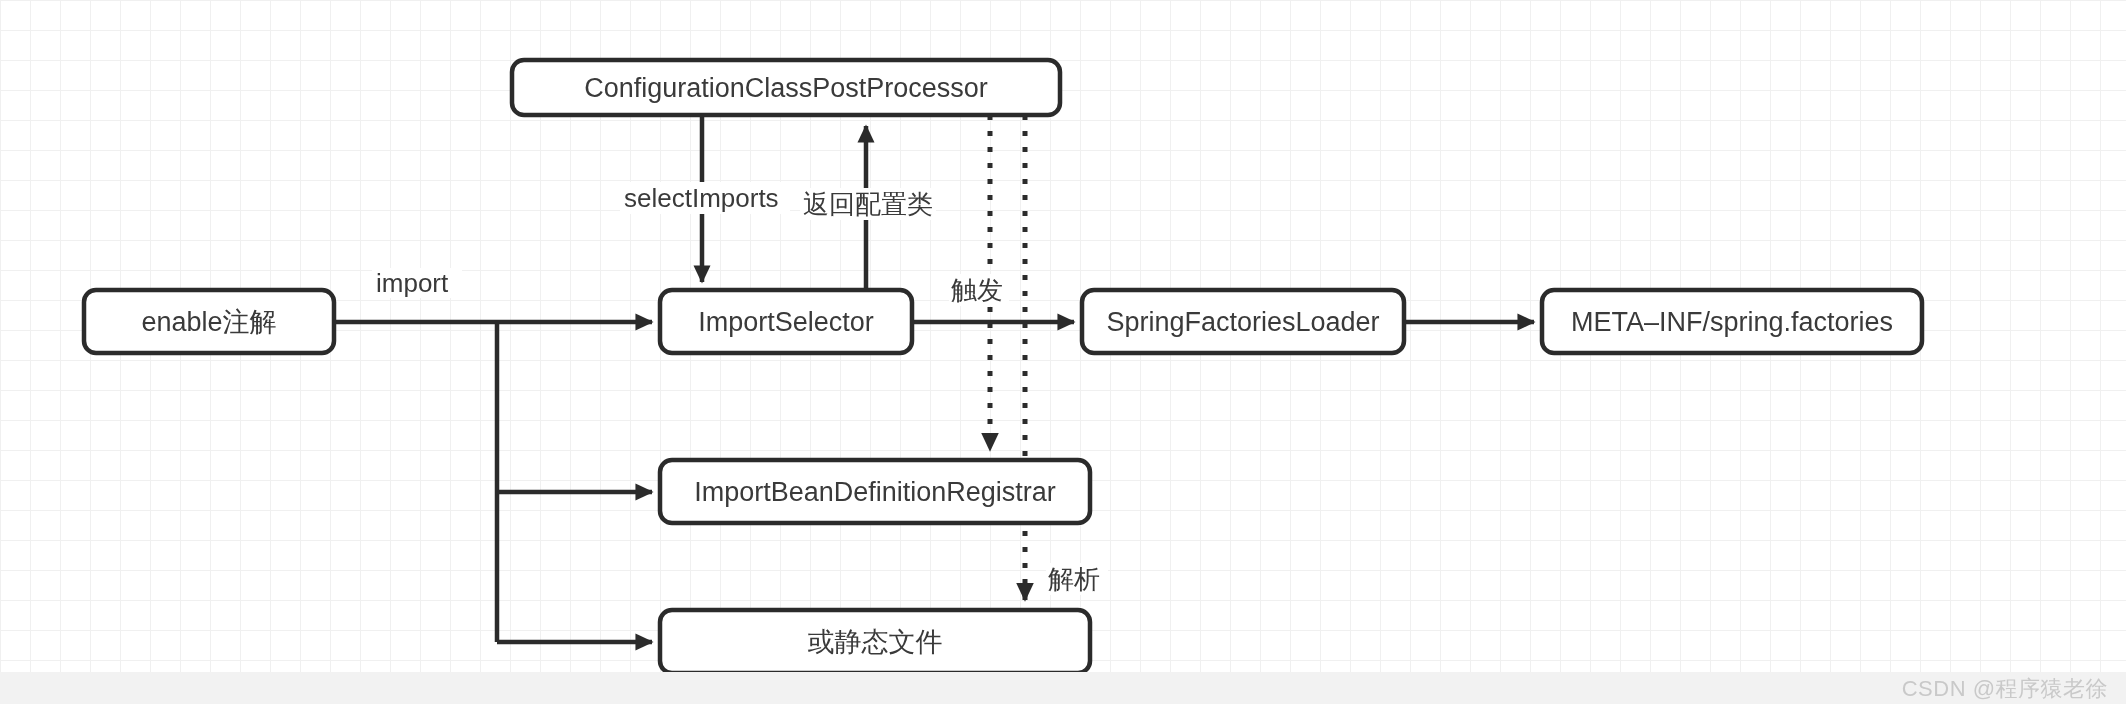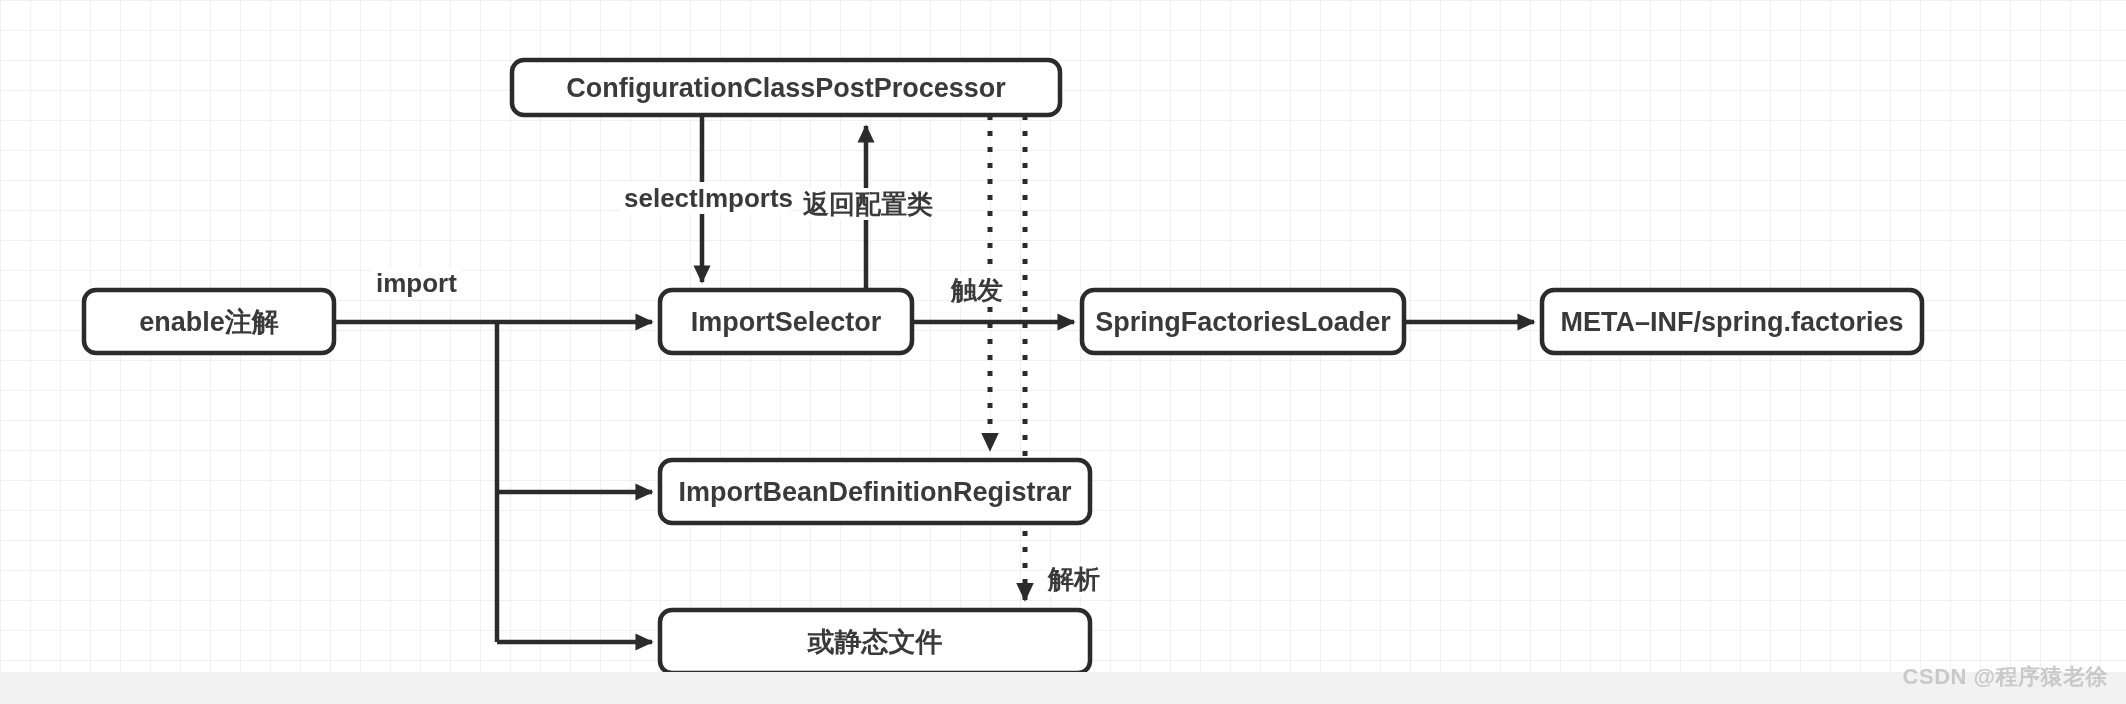--- a/index.html
+++ b/index.html
@@ -18,21 +18,20 @@
       linear-gradient(to bottom, #f0f0f0 1px, transparent 1px),
       linear-gradient(to right, #e3e3e3 1px, transparent 1px),
       linear-gradient(to bottom, #e3e3e3 1px, transparent 1px);
     background-size:
       30px 30px,
       30px 30px,
       120px 120px,
       120px 120px;
     background-position: 0 0, 0 0, 0 0, 0 0;
     font-family: "Liberation Sans", "DejaVu Sans", sans-serif;
-    font-weight: bold;
   }
   #diagram-svg {
     position: absolute;
     left: 0;
     top: 0;
     width: 2126px;
     height: 704px;
   }
   .node-box {
     fill: #ffffff;
@@ -78,21 +77,21 @@
     position: absolute;
     left: 0;
     bottom: 0;
     width: 2126px;
     height: 32px;
     background: #f2f2f2;
   }
   .watermark {
     position: absolute;
     right: 18px;
-    bottom: 12px;
+    bottom: 0;
     font-family: "Liberation Sans", "DejaVu Sans", sans-serif;
     font-size: 22px;
     color: #c9c9c9;
     white-space: nowrap;
     letter-spacing: 0.5px;
   }
 </style>
 </head>
 <body>
 

